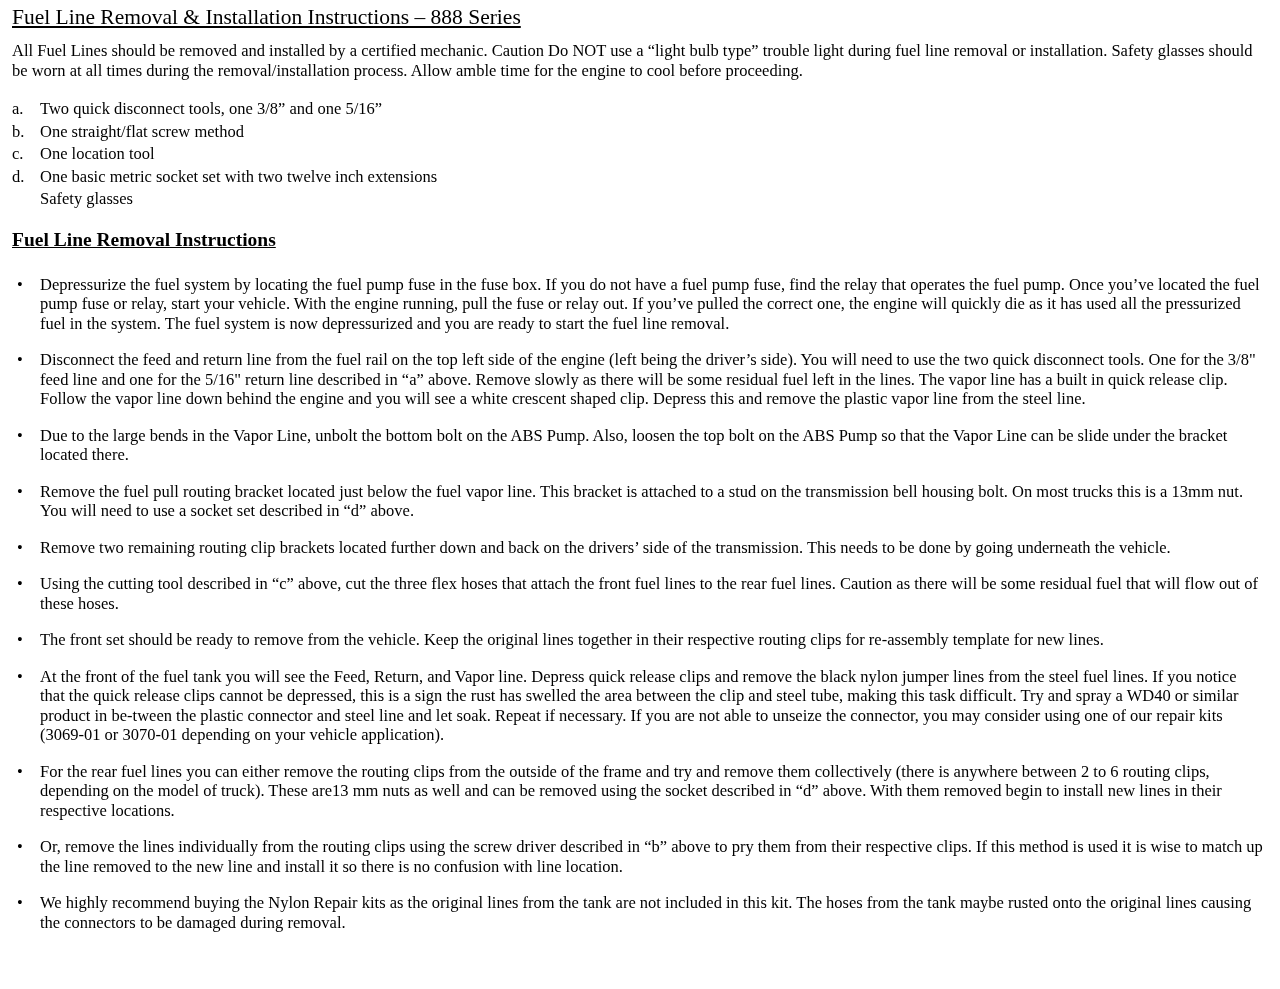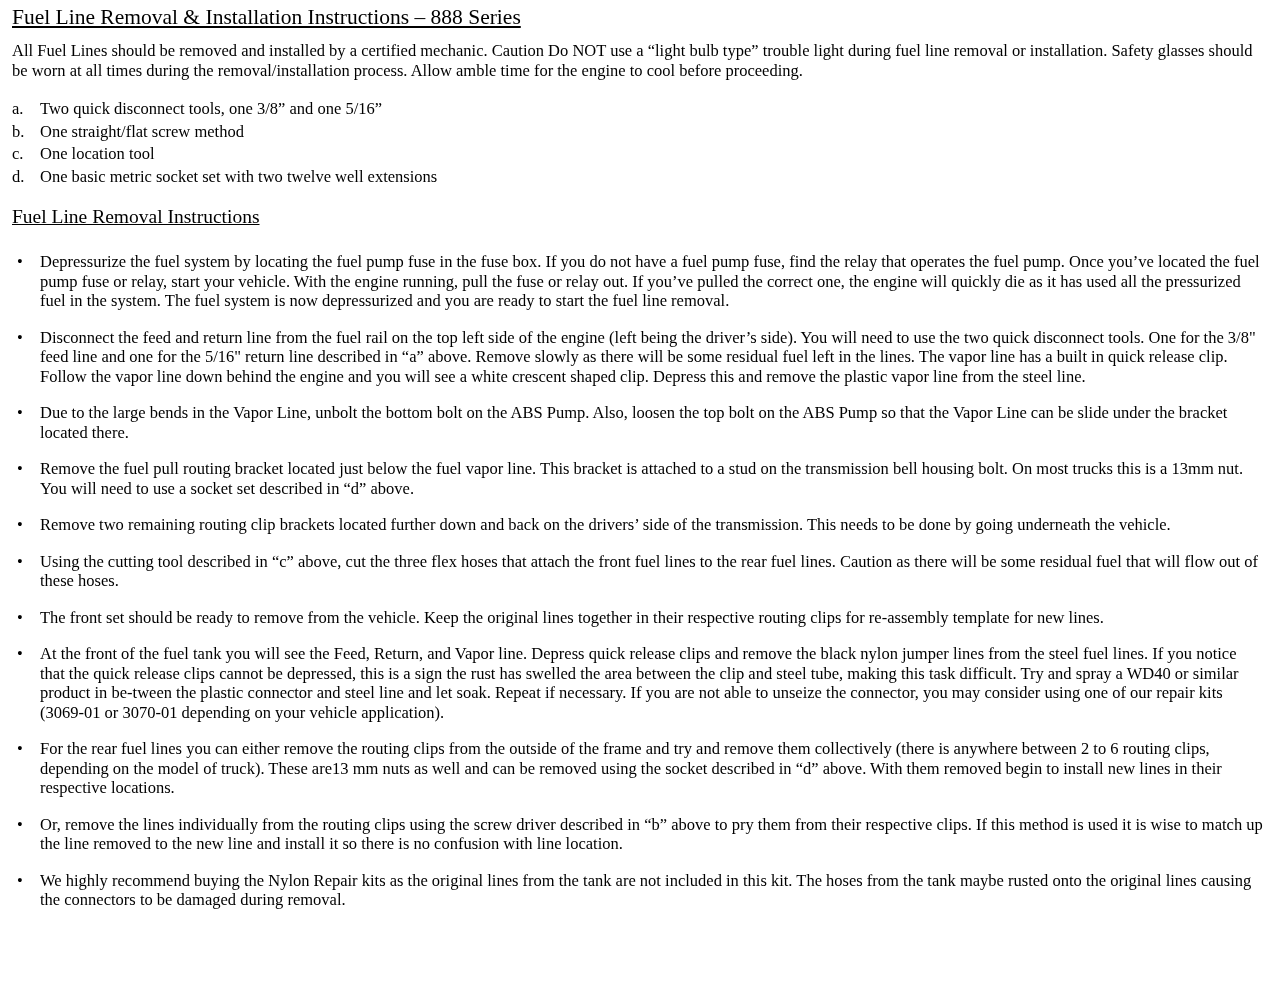--- a/index.html
+++ b/index.html
@@ -37,21 +37,21 @@
   .tool-label {
     flex: 0 0 28px;
     box-sizing: border-box;
   }
   .tool-text {
     flex: 1;
   }
   .section-heading {
     font-size: 19.5px;
     line-height: 24px;
-    font-weight: normal;
+    font-weight: bold;
     text-decoration: underline;
     margin: 19px 0 0 0;
   }
   .steps-list {
     margin-top: 23px;
   }
   .step-row {
     display: flex;
     margin-bottom: 17px;
   }
@@ -83,21 +83,25 @@
       <div class="tool-row">
         <span class="tool-label">b.</span>
         <span class="tool-text">One straight/flat screw method</span>
       </div>
       <div class="tool-row">
         <span class="tool-label">c.</span>
         <span class="tool-text">One location tool</span>
       </div>
       <div class="tool-row">
         <span class="tool-label">d.</span>
-        <span class="tool-text">One basic metric socket set with two twelve well extensions</span>
+        <span class="tool-text">One basic metric socket set with two twelve inch extensions</span>
+      </div>
+      <div class="tool-row">
+        <span class="tool-label"></span>
+        <span class="tool-text">Safety glasses</span>
       </div>
     </div>
 
   <h2 class="section-heading">Fuel Line Removal Instructions</h2>
 
   <div class="steps-list">
       <div class="step-row">
         <span class="step-bullet">•</span>
         <span class="step-text">Depressurize the fuel system by locating the fuel pump fuse in the fuse box. If you do not have a fuel pump fuse, find the relay that operates the fuel pump. Once you’ve located the fuel pump fuse or relay, start your vehicle. With the engine running, pull the fuse or relay out. If you’ve pulled the correct one, the engine will quickly die as it has used all the pressurized fuel in the system. The fuel system is now depressurized and you are ready to start the fuel line removal.</span>
       </div>

